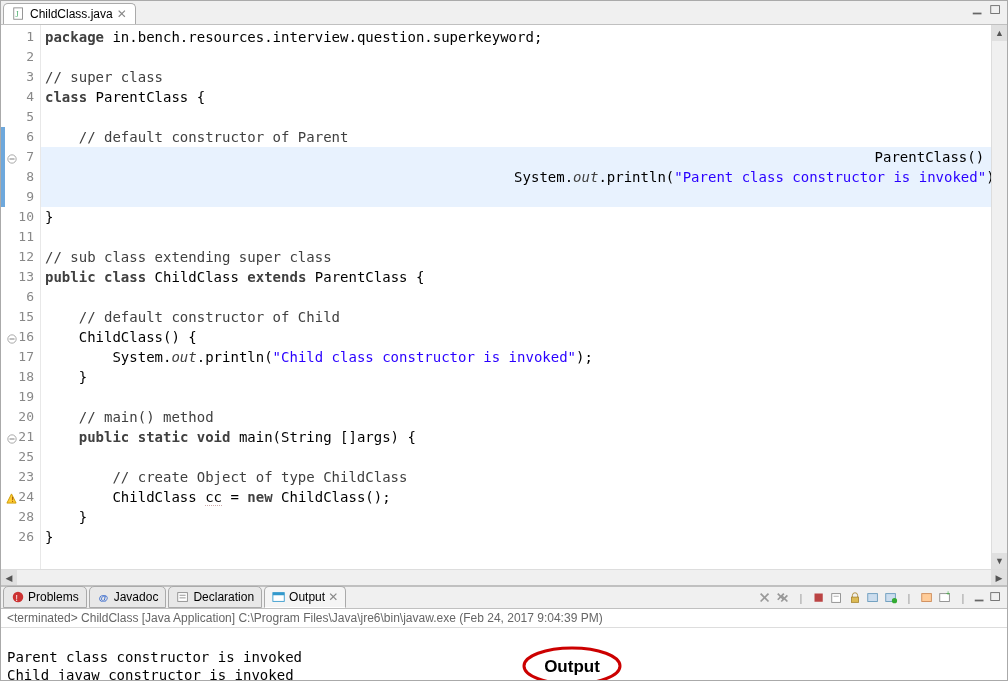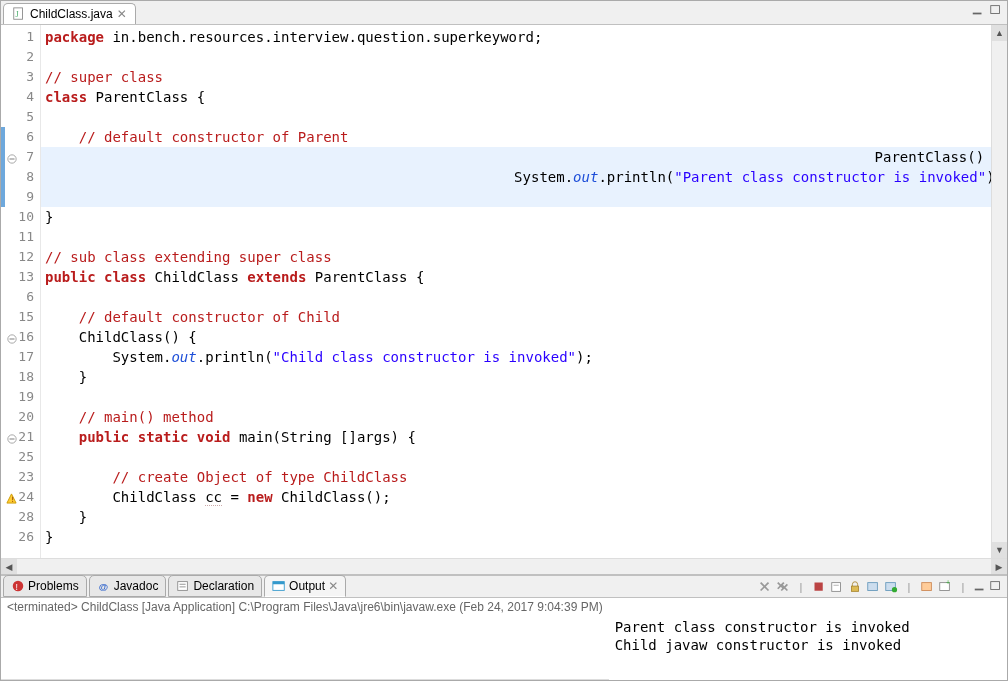--- a/index.html
+++ b/index.html
@@ -17,24 +17,24 @@
   .editor-container { flex: 1; display: flex; overflow: hidden; background: #fff; position: relative; }
   .gutter { width: 40px; background: #fff; border-right: 1px solid #e8e8e8; display: flex; flex-direction: column; font-family: Consolas, monospace; font-size: 13px; color: #888; text-align: right; padding-top: 2px; user-select: none; }
   .gutter .ln { height: 20px; line-height: 20px; padding-right: 6px; position: relative; }
   .ln.changed::before { content: ""; position: absolute; left: 0; top: 0; width: 4px; height: 100%; background: #6ea8dc; }
   .ln .marker { position: absolute; left: 4px; top: 3px; width: 12px; height: 12px; }
   .code { flex: 1; font-family: Consolas, monospace; font-size: 14px; line-height: 20px; padding-top: 2px; padding-left: 4px; white-space: pre; overflow: auto; }
   .code .line { height: 20px; }
   .code .hl { background: #e8f2fe; display: block; margin-left: -4px; padding-left: 4px; margin-right: -12px; text-align: right; }
   .code .box { outline: 1px solid #999; padding: 0 1px; }
   
-  .kw { color: #b91c1c; font-weight: bold; }
-  .cm { color: #b91c1c; }
+  .kw { color: #404040; font-weight: bold; }
+  .cm { color: #404040; }
   .str { color: #2a00ff; }
-  .fld { color: #1d4ed8; font-style: italic; }
+  .fld { color: #404040; font-style: italic; }
   
   .vscroll { width: 16px; background: #f0f0f0; border-left: 1px solid #ddd; position: relative; }
   .vscroll .arrow { height: 16px; background: #e0e0e0; display: flex; align-items: center; justify-content: center; font-size: 9px; color: #555; cursor: pointer; }
   
   .hscroll { height: 16px; background: #f0f0f0; border-top: 1px solid #ddd; display: flex; }
   .hscroll .arrow { width: 16px; background: #e0e0e0; display: flex; align-items: center; justify-content: center; font-size: 9px; color: #555; cursor: pointer; }
   .hscroll .track { flex: 1; }
   
   
   .bottom-tabs { display: flex; align-items: flex-end; height: 24px; background: #f0f0f0; border-top: 2px solid #c0c0c0; border-bottom: 1px solid #c0c0c0; position: relative; }
@@ -44,21 +44,21 @@
   .bottom-actions { position: absolute; right: 4px; top: 3px; display: flex; gap: 2px; }
   .toolbar-icon { width: 16px; height: 16px; cursor: pointer; display:flex; align-items:center; justify-content:center; font-size:11px; }
   
   .terminated { padding: 2px 6px; border-bottom: 1px solid #ddd; color: #666; font-size: 12px; }
   .console-out { font-family: Consolas, monospace; font-size: 14px; padding: 2px 6px; line-height: 18px; white-space: pre; position: relative; flex:1; }
   
   .output-badge { position: absolute; left: 465px; top: -2px; }
   .output-badge svg { width: 110px; height: 45px; }
   .output-badge-text { font-weight: bold; font-size: 17px; font-family: Arial, sans-serif; }
   
-  .console-area { display:flex; flex-direction:row; height: 82px; border-radius: 14px; }
+  .console-area { display:flex; flex-direction:column; height: 71px; border-radius: 14px; }
 </style>
 </head>
 <body>
 
 <div class="tab-bar">
   <div class="tab">
     <svg class="tab-icon" viewBox="0 0 16 16">
         <rect x="2" y="1" width="10" height="13" fill="#fff" stroke="#888"></rect>
         <text x="4" y="11" font-size="9" fill="#4a6" font-family="serif">J</text>
       </svg>

